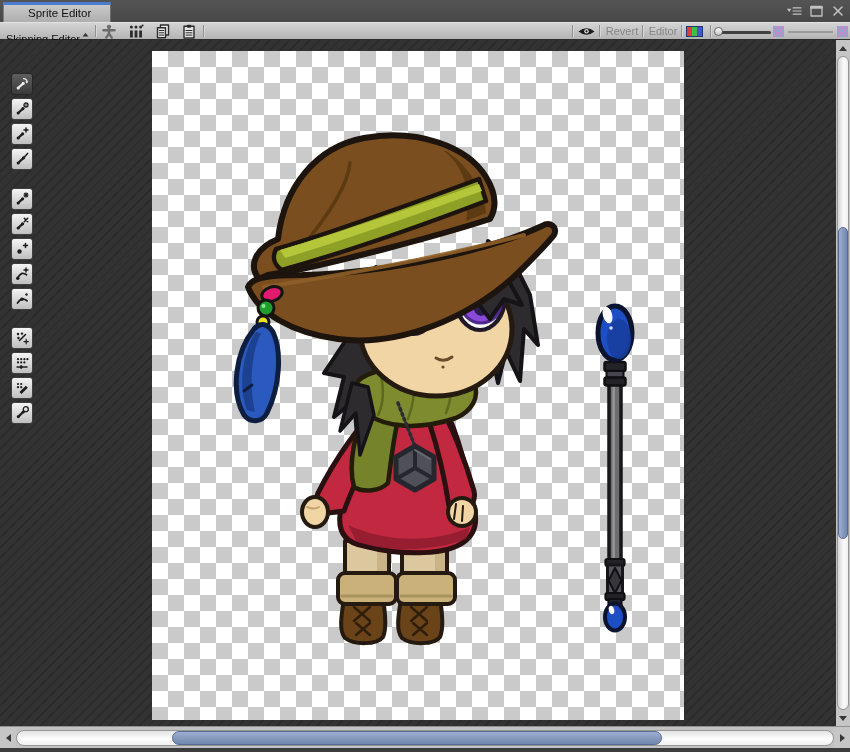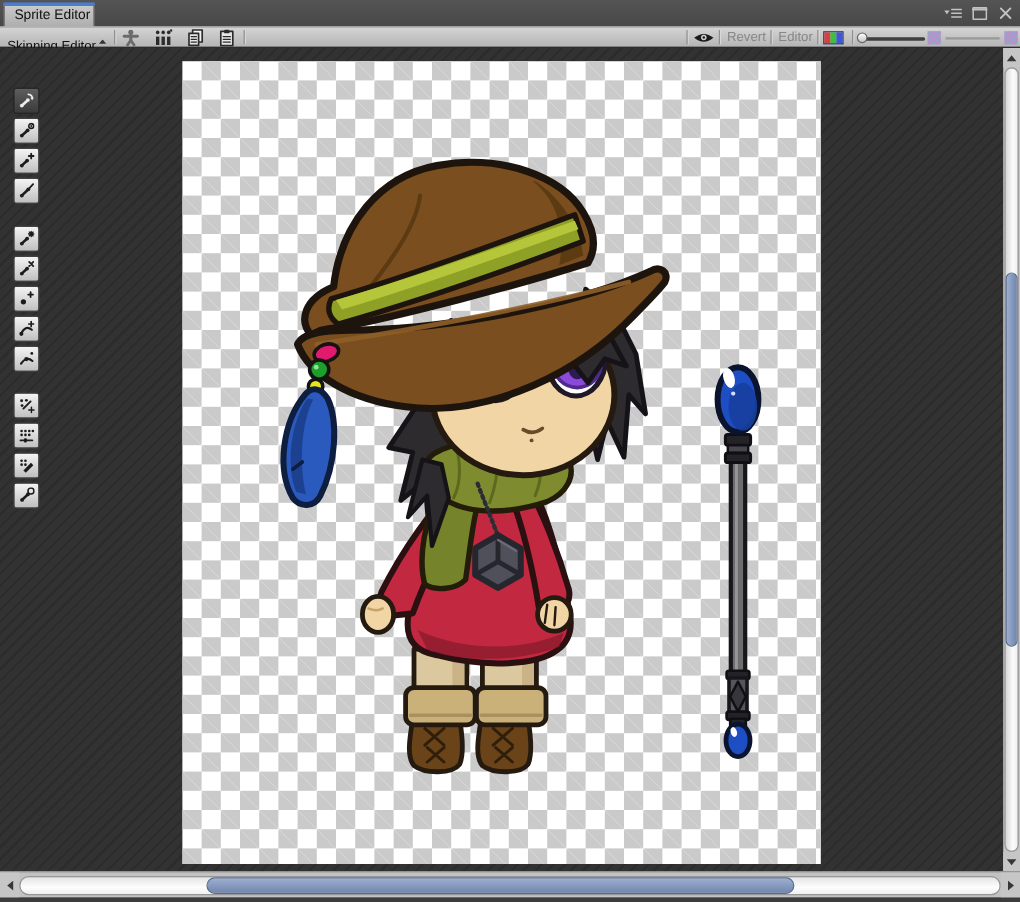--- a/index.html
+++ b/index.html
@@ -2,23 +2,23 @@
 <html><head>
 <meta charset="utf-8">
 <style>
   html,body{margin:0;padding:0;background:#222;}
   body{font-family:"Liberation Sans","DejaVu Sans",sans-serif;-webkit-font-smoothing:antialiased;}
   *{box-sizing:border-box;}
   #window{position:relative;width:850px;height:752px;overflow:hidden;background:#313131;}
 
   
   .titlebar{position:absolute;left:0;top:0;width:850px;height:22px;background:linear-gradient(#545454,#484848);}
-  .tab{position:absolute;left:3px;top:2px;width:76px;height:20px;background:linear-gradient(#c9c9c9,#aeaeae);
+  .tab{position:absolute;left:3px;top:2px;width:108px;height:20px;background:linear-gradient(#c9c9c9,#aeaeae);
        border-top:3px solid #4a7cd0;border-left:1px solid #7e7e7e;border-right:1px solid #6e6e6e;
-       color:#111;font-size:11.5px;line-height:16px;padding-left:8px;white-space:nowrap;}
+       color:#111;font-size:11.5px;line-height:16px;padding-left:24px;white-space:nowrap;}
   .win-controls{position:absolute;right:4px;top:0;height:22px;display:flex;align-items:center;gap:6px;}
   .win-btn{display:flex;align-items:center;justify-content:center;width:16px;height:16px;cursor:default;}
 
   
   .toolbar{position:absolute;left:0;top:22px;width:850px;height:18px;
            background:linear-gradient(#d4d4d4,#b4b4b4);border-top:1px solid #e2e2e2;border-bottom:1px solid #2c2c2c;}
   .tb-sep{position:absolute;top:2px;bottom:2px;width:1px;background:#8f8f8f;box-shadow:1px 0 0 #d8d8d8;}
   .dropdown{position:absolute;left:2px;top:1px;width:90px;height:30px;display:flex;align-items:center;
             font-size:11px;color:#101010;padding-left:4px;}
   .dropdown .dd-caret{margin-left:auto;margin-right:3px;}

